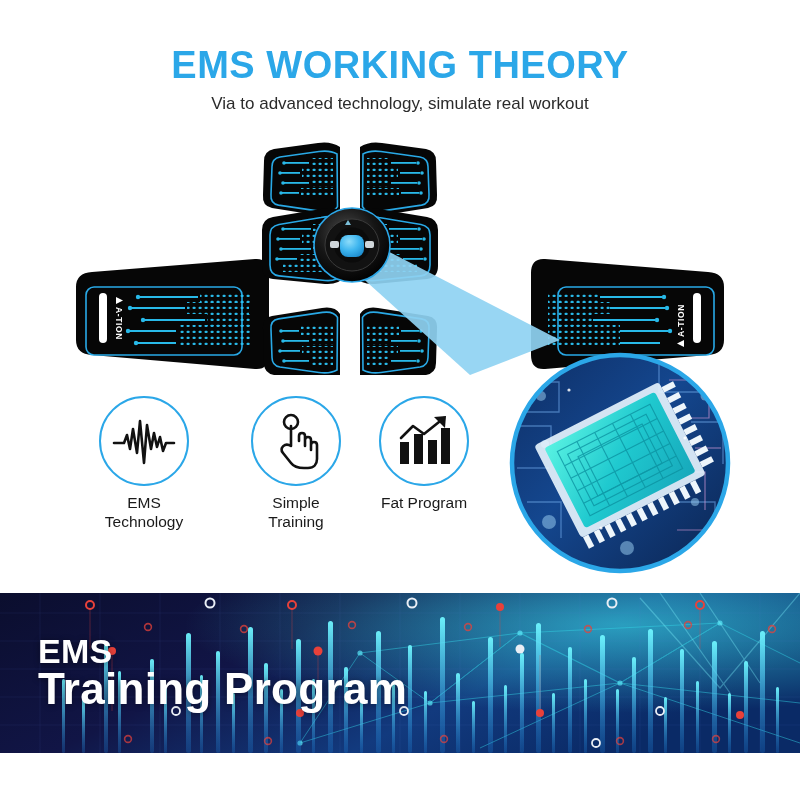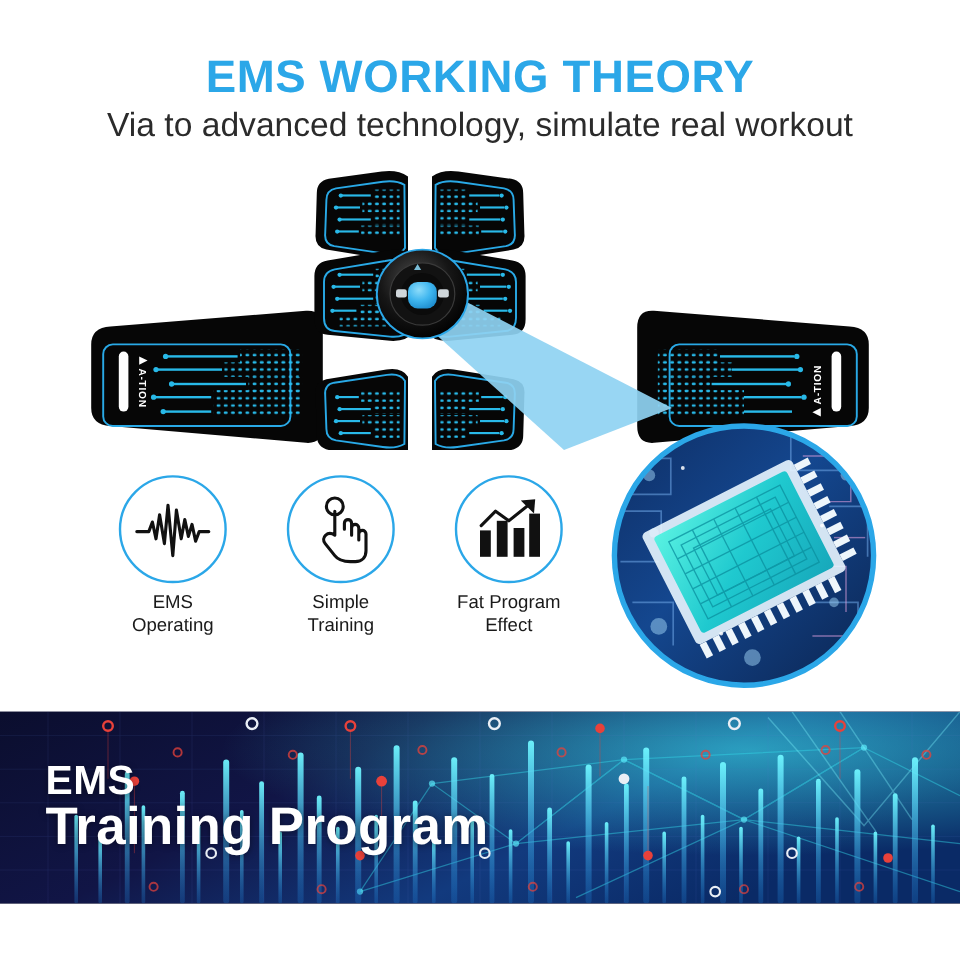--- a/index.html
+++ b/index.html
@@ -5,21 +5,21 @@
   html,body{margin:0;padding:0;background:#fff;}
   body{width:800px;height:800px;position:relative;overflow:hidden;
        font-family:"Liberation Sans","DejaVu Sans",sans-serif;}
   #stage{position:absolute;inset:0;width:800px;height:800px;background:#ffffff;}
 
   
   .title{position:absolute;left:0;top:44px;width:800px;text-align:center;
          font-size:38px;font-weight:bold;letter-spacing:.5px;color:#2BA7E8;
          line-height:42px;}
   .subtitle{position:absolute;left:0;top:90px;width:800px;text-align:center;
-            font-size:28px;color:#2b2b2b;line-height:28px;font-weight:400;}
+            font-size:17px;color:#2b2b2b;line-height:28px;font-weight:400;}
 
   
   #device{position:absolute;left:0;top:125px;width:800px;height:250px;}
   #device svg{display:block;}
 
   
   #magnifier{position:absolute;left:509px;top:352px;width:222px;height:222px;}
 
   
   .features{position:absolute;left:74px;top:396px;width:420px;height:150px;}
@@ -367,25 +367,25 @@
   <div class="features">
 
     <div class="feat" style="left:0;top:0;">
       <div class="ring">
         <svg width="64" height="52" viewBox="0 0 64 52">
           <polyline points="2,28 12,28 15,20 18,34 21,14 25,38 28,6 32,48 35,10 39,34 42,18 45,32 48,22 51,36 54,28 62,28" fill="none" stroke="#111" stroke-width="2.6" stroke-linejoin="round" stroke-linecap="round"></polyline>
         </svg>
       </div>
       <div class="cap">
         <div>EMS</div>
-        <div>Operating</div>
+        <div>Technology</div>
       </div>
     </div>
 
-    <div class="feat" style="left:140px;top:0;">
+    <div class="feat" style="left:152px;top:0;">
       <div class="ring">
         <svg width="58" height="58" viewBox="0 0 58 58">
           <circle cx="24" cy="10" r="7" fill="none" stroke="#111" stroke-width="2.6"></circle>
           <path d="M24 14 v20 M24 34 c-6 -4 -12 2 -8 7 l8 10 c3 4 8 5 13 5 h4 c6 0 9 -4 9 -9 v-14
                    c0 -4 -6 -4 -6 0 v5 m0 -5 v-5 c0 -4 -6 -4 -6 0 v6 m0 -6 v-4 c0 -4 -6 -4 -6 0 v5" fill="#fff" stroke="#111" stroke-width="2.6" stroke-linejoin="round" stroke-linecap="round"></path>
         </svg>
       </div>
       <div class="cap">
         <div>Simple</div>
         <div>Training</div>
@@ -398,21 +398,20 @@
           <rect x="6" y="28" width="9" height="22" fill="#111"></rect>
           <rect x="20" y="20" width="9" height="30" fill="#111"></rect>
           <rect x="34" y="26" width="9" height="24" fill="#111"></rect>
           <rect x="47" y="14" width="9" height="36" fill="#111"></rect>
           <polyline points="7,24 19,12 30,20 50,4" fill="none" stroke="#111" stroke-width="2.6" stroke-linejoin="round" stroke-linecap="round"></polyline>
           <path d="M40 3 L52 2 L51 14 Z" fill="#111"></path>
         </svg>
       </div>
       <div class="cap">
         <div>Fat Program</div>
-        <div>Effect</div>
       </div>
     </div>
   </div>
 
   <div id="banner">
     <svg width="800" height="160" viewBox="0 0 800 160" xmlns="http://www.w3.org/2000/svg">
       <defs>
         <linearGradient id="bgG" x1="0" y1="0" x2="1" y2="0.4">
           <stop offset="0%" stop-color="#0b0e2e"></stop>
           <stop offset="40%" stop-color="#111546"></stop>

